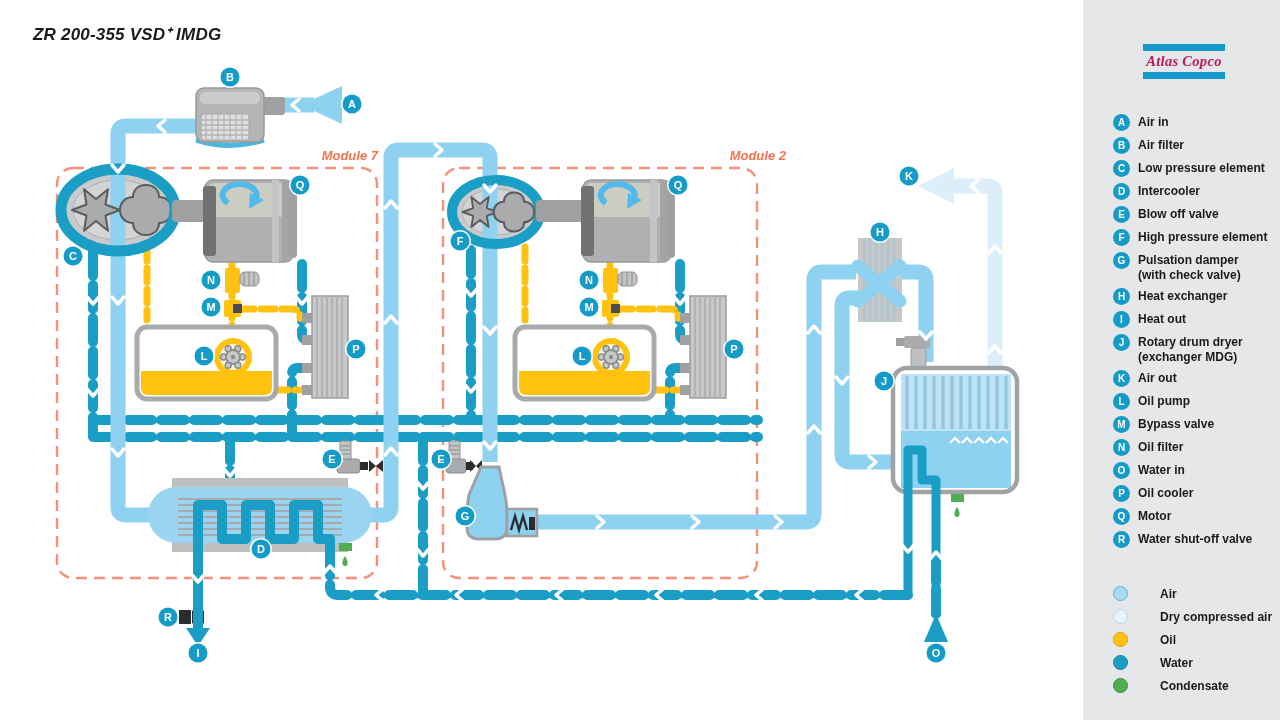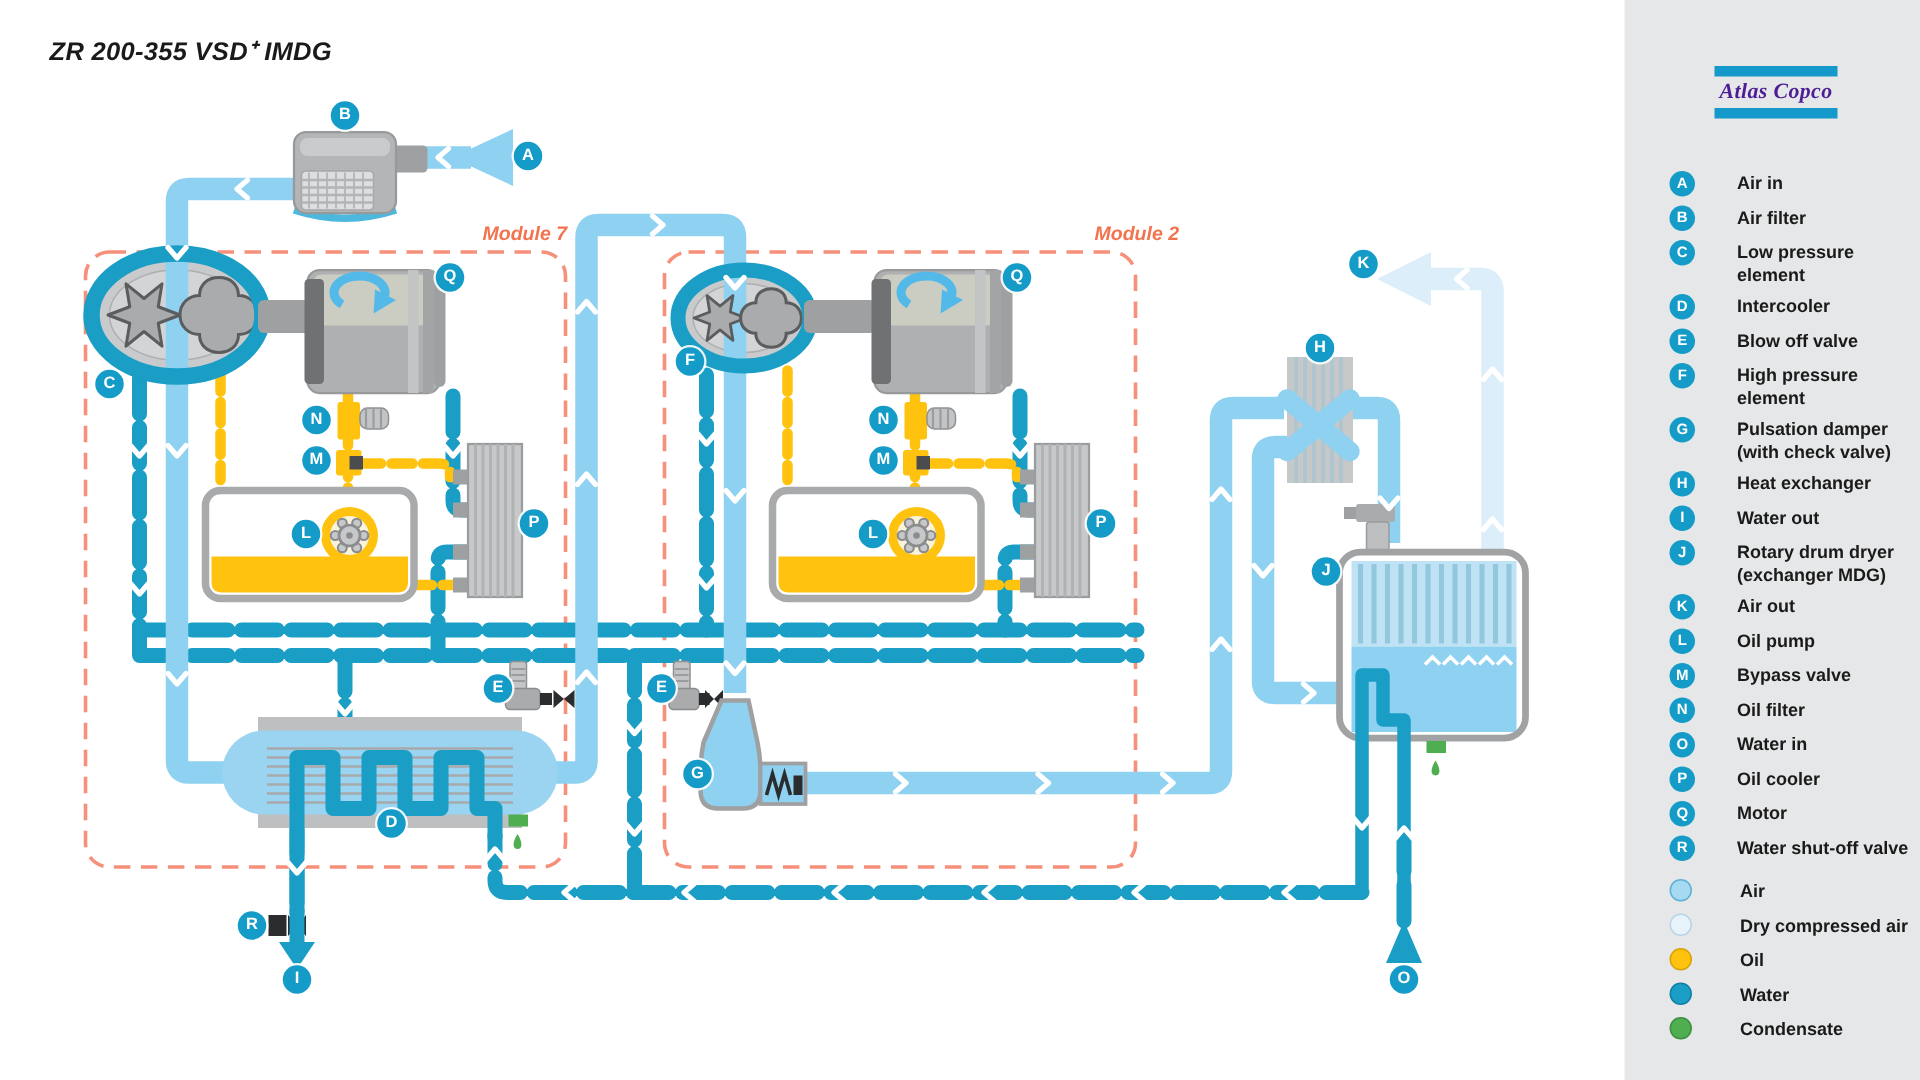--- a/index.html
+++ b/index.html
@@ -10,27 +10,27 @@
               font-style:italic;color:#1a1a1a;letter-spacing:.2px;text-align:center;}
   .module-label{position:absolute;width:110px;text-align:right;font-size:13px;
                 font-style:italic;font-weight:bold;color:#F2734E;}
   #module1-label{left:268px;top:148px;}
   #module2-label{left:676px;top:148px;}
   
   .sidebar{position:absolute;left:1083px;top:0;width:197px;height:720px;background:#E6E7E8;}
   .logo{position:absolute;left:1143px;top:44px;width:82px;}
   .logo .bar{height:7px;background:#1598CA;}
   .logo .logotext{font-family:"Liberation Serif", serif;font-style:italic;font-weight:bold;
-                  font-size:14.5px;color:#4c1d95;text-align:center;line-height:21px;
+                  font-size:14.5px;color:#be185d;text-align:center;line-height:21px;
                   letter-spacing:.3px;}
   .legend{position:absolute;left:1113px;top:114px;width:160px;}
   .lrow{display:flex;align-items:flex-start;margin-bottom:6px;}
   .lbadge{flex:0 0 17px;width:17px;height:17px;border-radius:50%;background:#149BC7;color:#fff;
           font-size:10px;font-weight:bold;text-align:center;line-height:17px;margin-right:8px;}
-  .ltext{font-size:12px;font-weight:bold;color:#1a1a1a;line-height:14.5px;padding-top:1px;margin-left:20px;}
+  .ltext{font-size:12px;font-weight:bold;color:#1a1a1a;line-height:14.5px;padding-top:1px;}
   .lsub{display:block;}
   .color-legend{position:absolute;left:1113px;top:582px;width:160px;}
   .crow{display:flex;align-items:center;height:23px;font-size:12px;font-weight:bold;color:#1a1a1a;gap:23px;}
   .swatch{flex:0 0 15px;width:15px;height:15px;border-radius:50%;margin-right:9px;
           border:1.5px solid rgba(0,0,0,.25);box-sizing:border-box;}
   
   .badge{position:absolute;width:19px;height:19px;border-radius:50%;background:#149BC7;
          color:#fff;font-size:11px;font-weight:bold;text-align:center;line-height:19px;
          transform:translate(-50%,-50%);box-shadow:0 0 0 1.5px rgba(255,255,255,.9);}
 </style>
@@ -390,21 +390,21 @@
     <div class="lrow">
         <span class="lbadge">G</span>
         <div class="ltext"><span>Pulsation damper</span><span class="lsub">(with check valve)</span></div>
       </div>
     <div class="lrow">
         <span class="lbadge">H</span>
         <div class="ltext"><span>Heat exchanger</span></div>
       </div>
     <div class="lrow">
         <span class="lbadge">I</span>
-        <div class="ltext"><span>Water out</span></div>
+        <div class="ltext"><span>Heat out</span></div>
       </div>
     <div class="lrow">
         <span class="lbadge">J</span>
         <div class="ltext"><span>Rotary drum dryer</span><span class="lsub">(exchanger MDG)</span></div>
       </div>
     <div class="lrow">
         <span class="lbadge">K</span>
         <div class="ltext"><span>Air out</span></div>
       </div>
     <div class="lrow">

